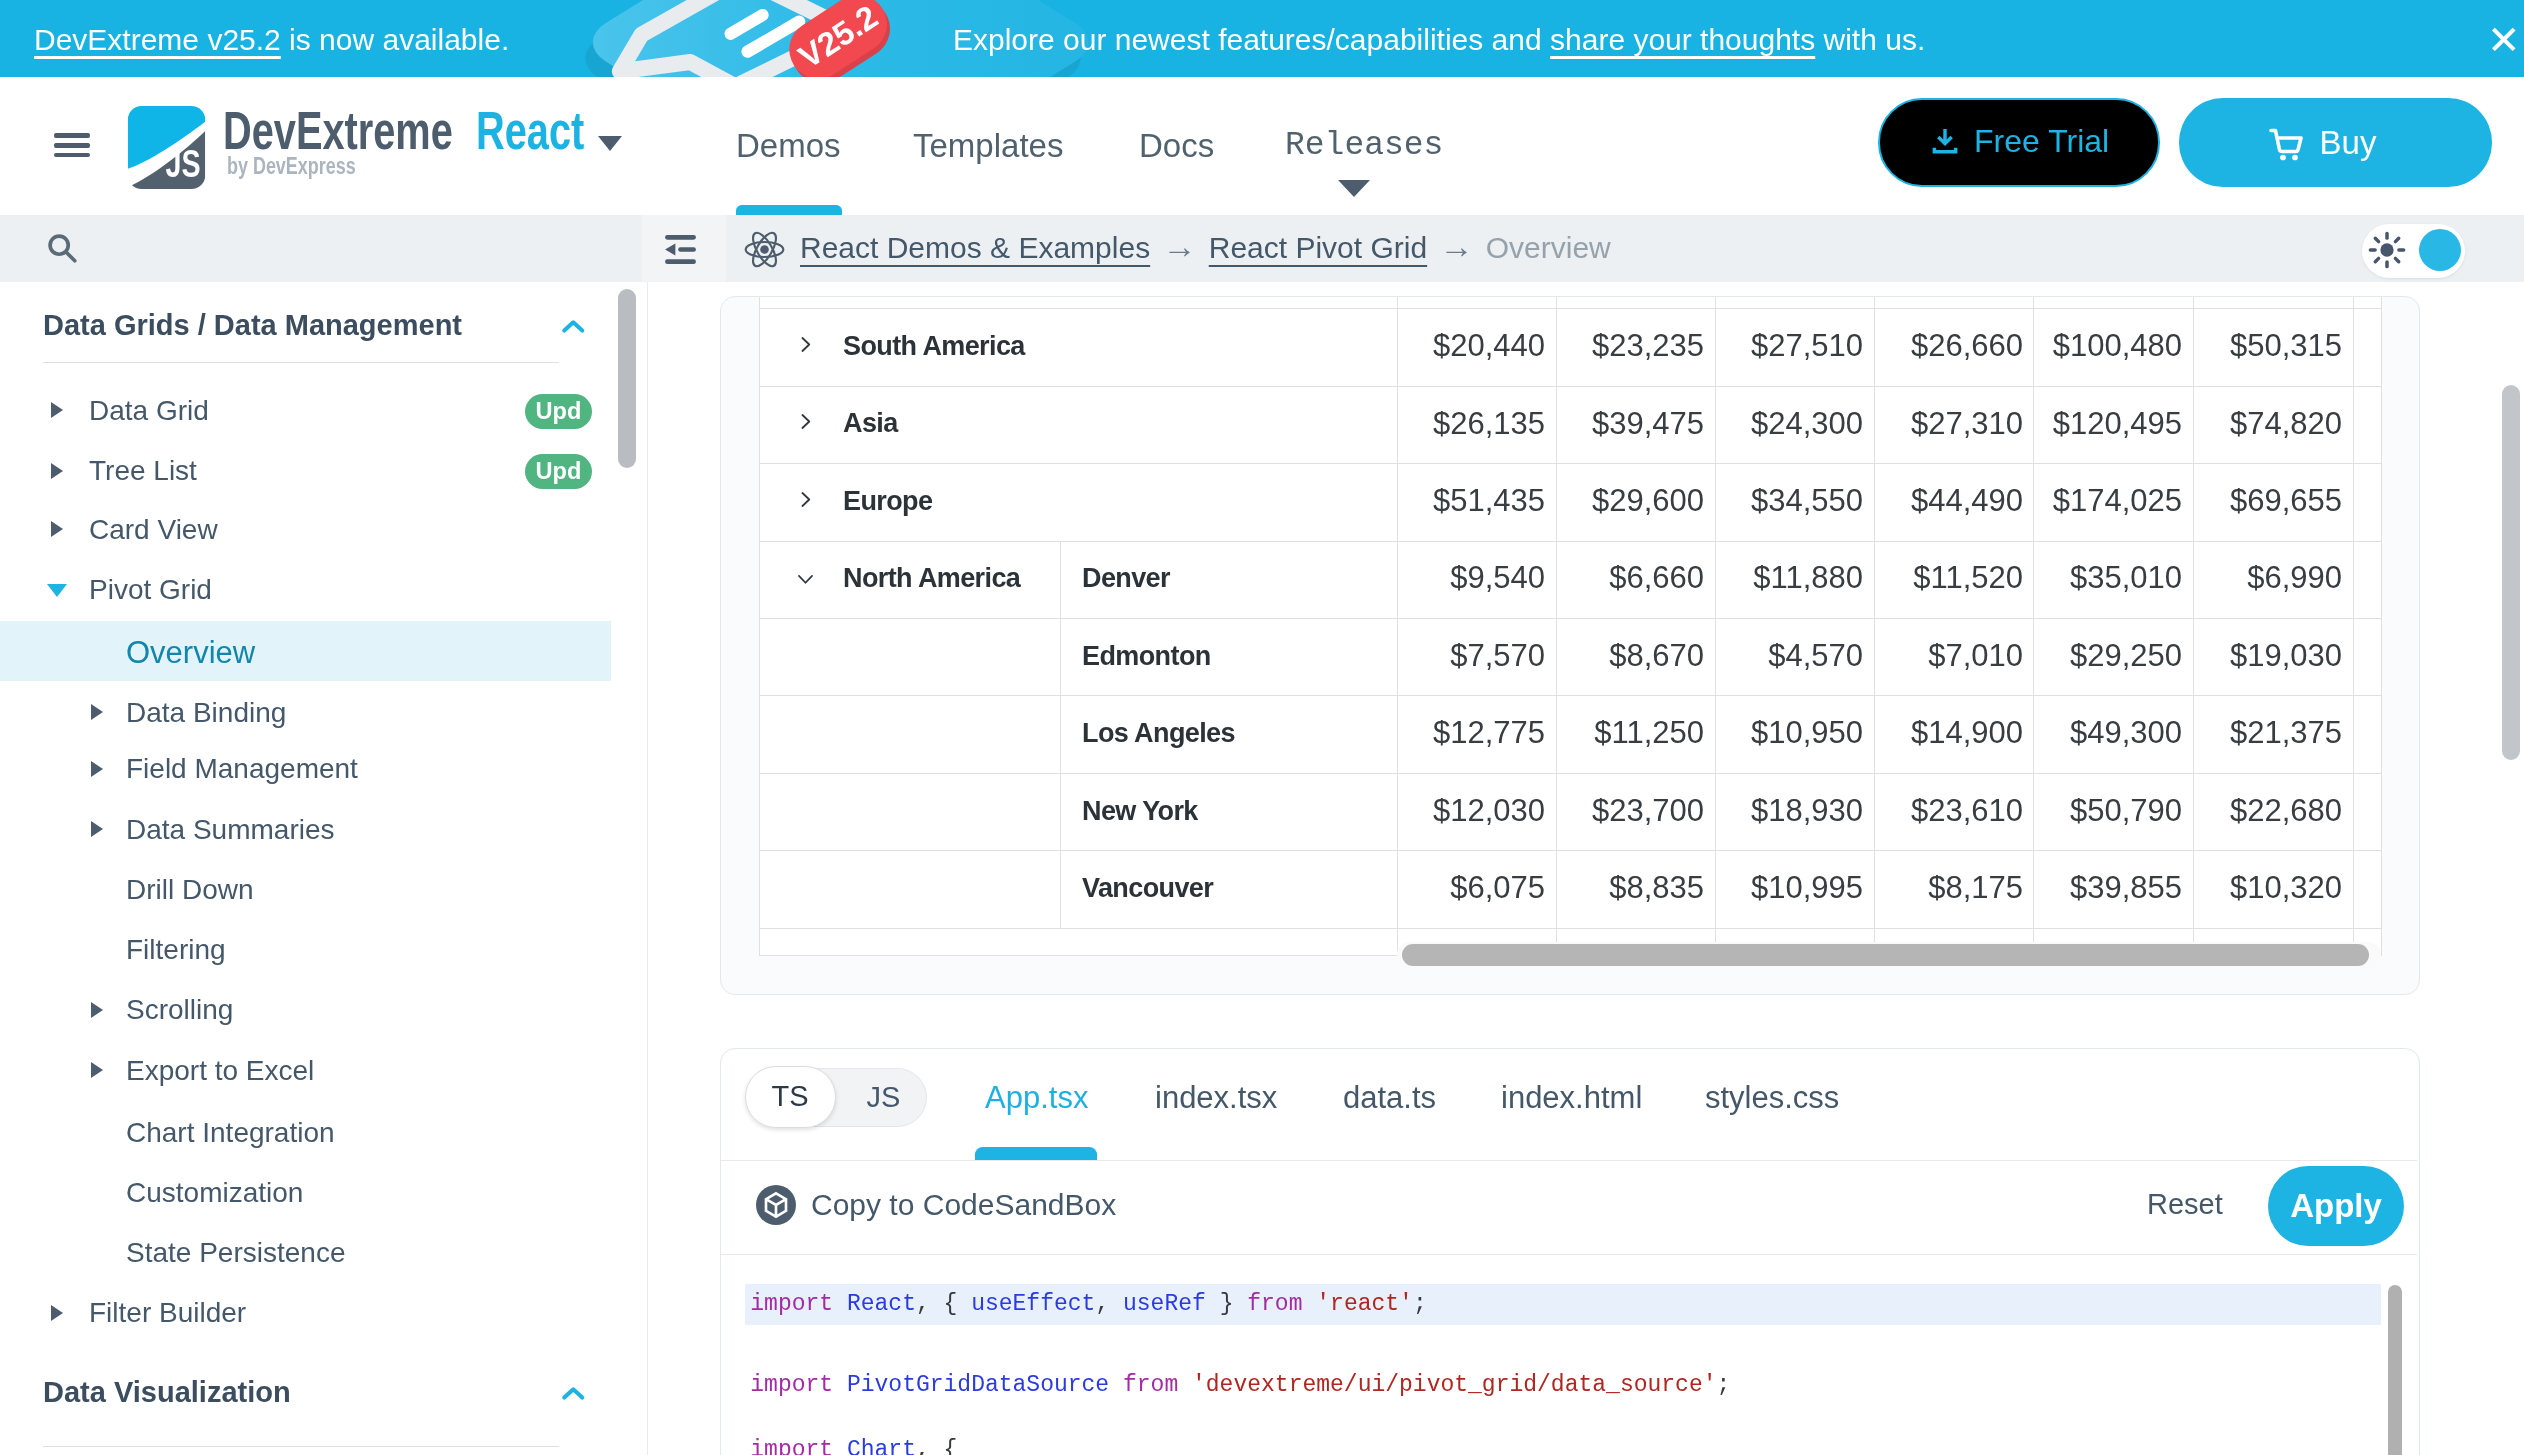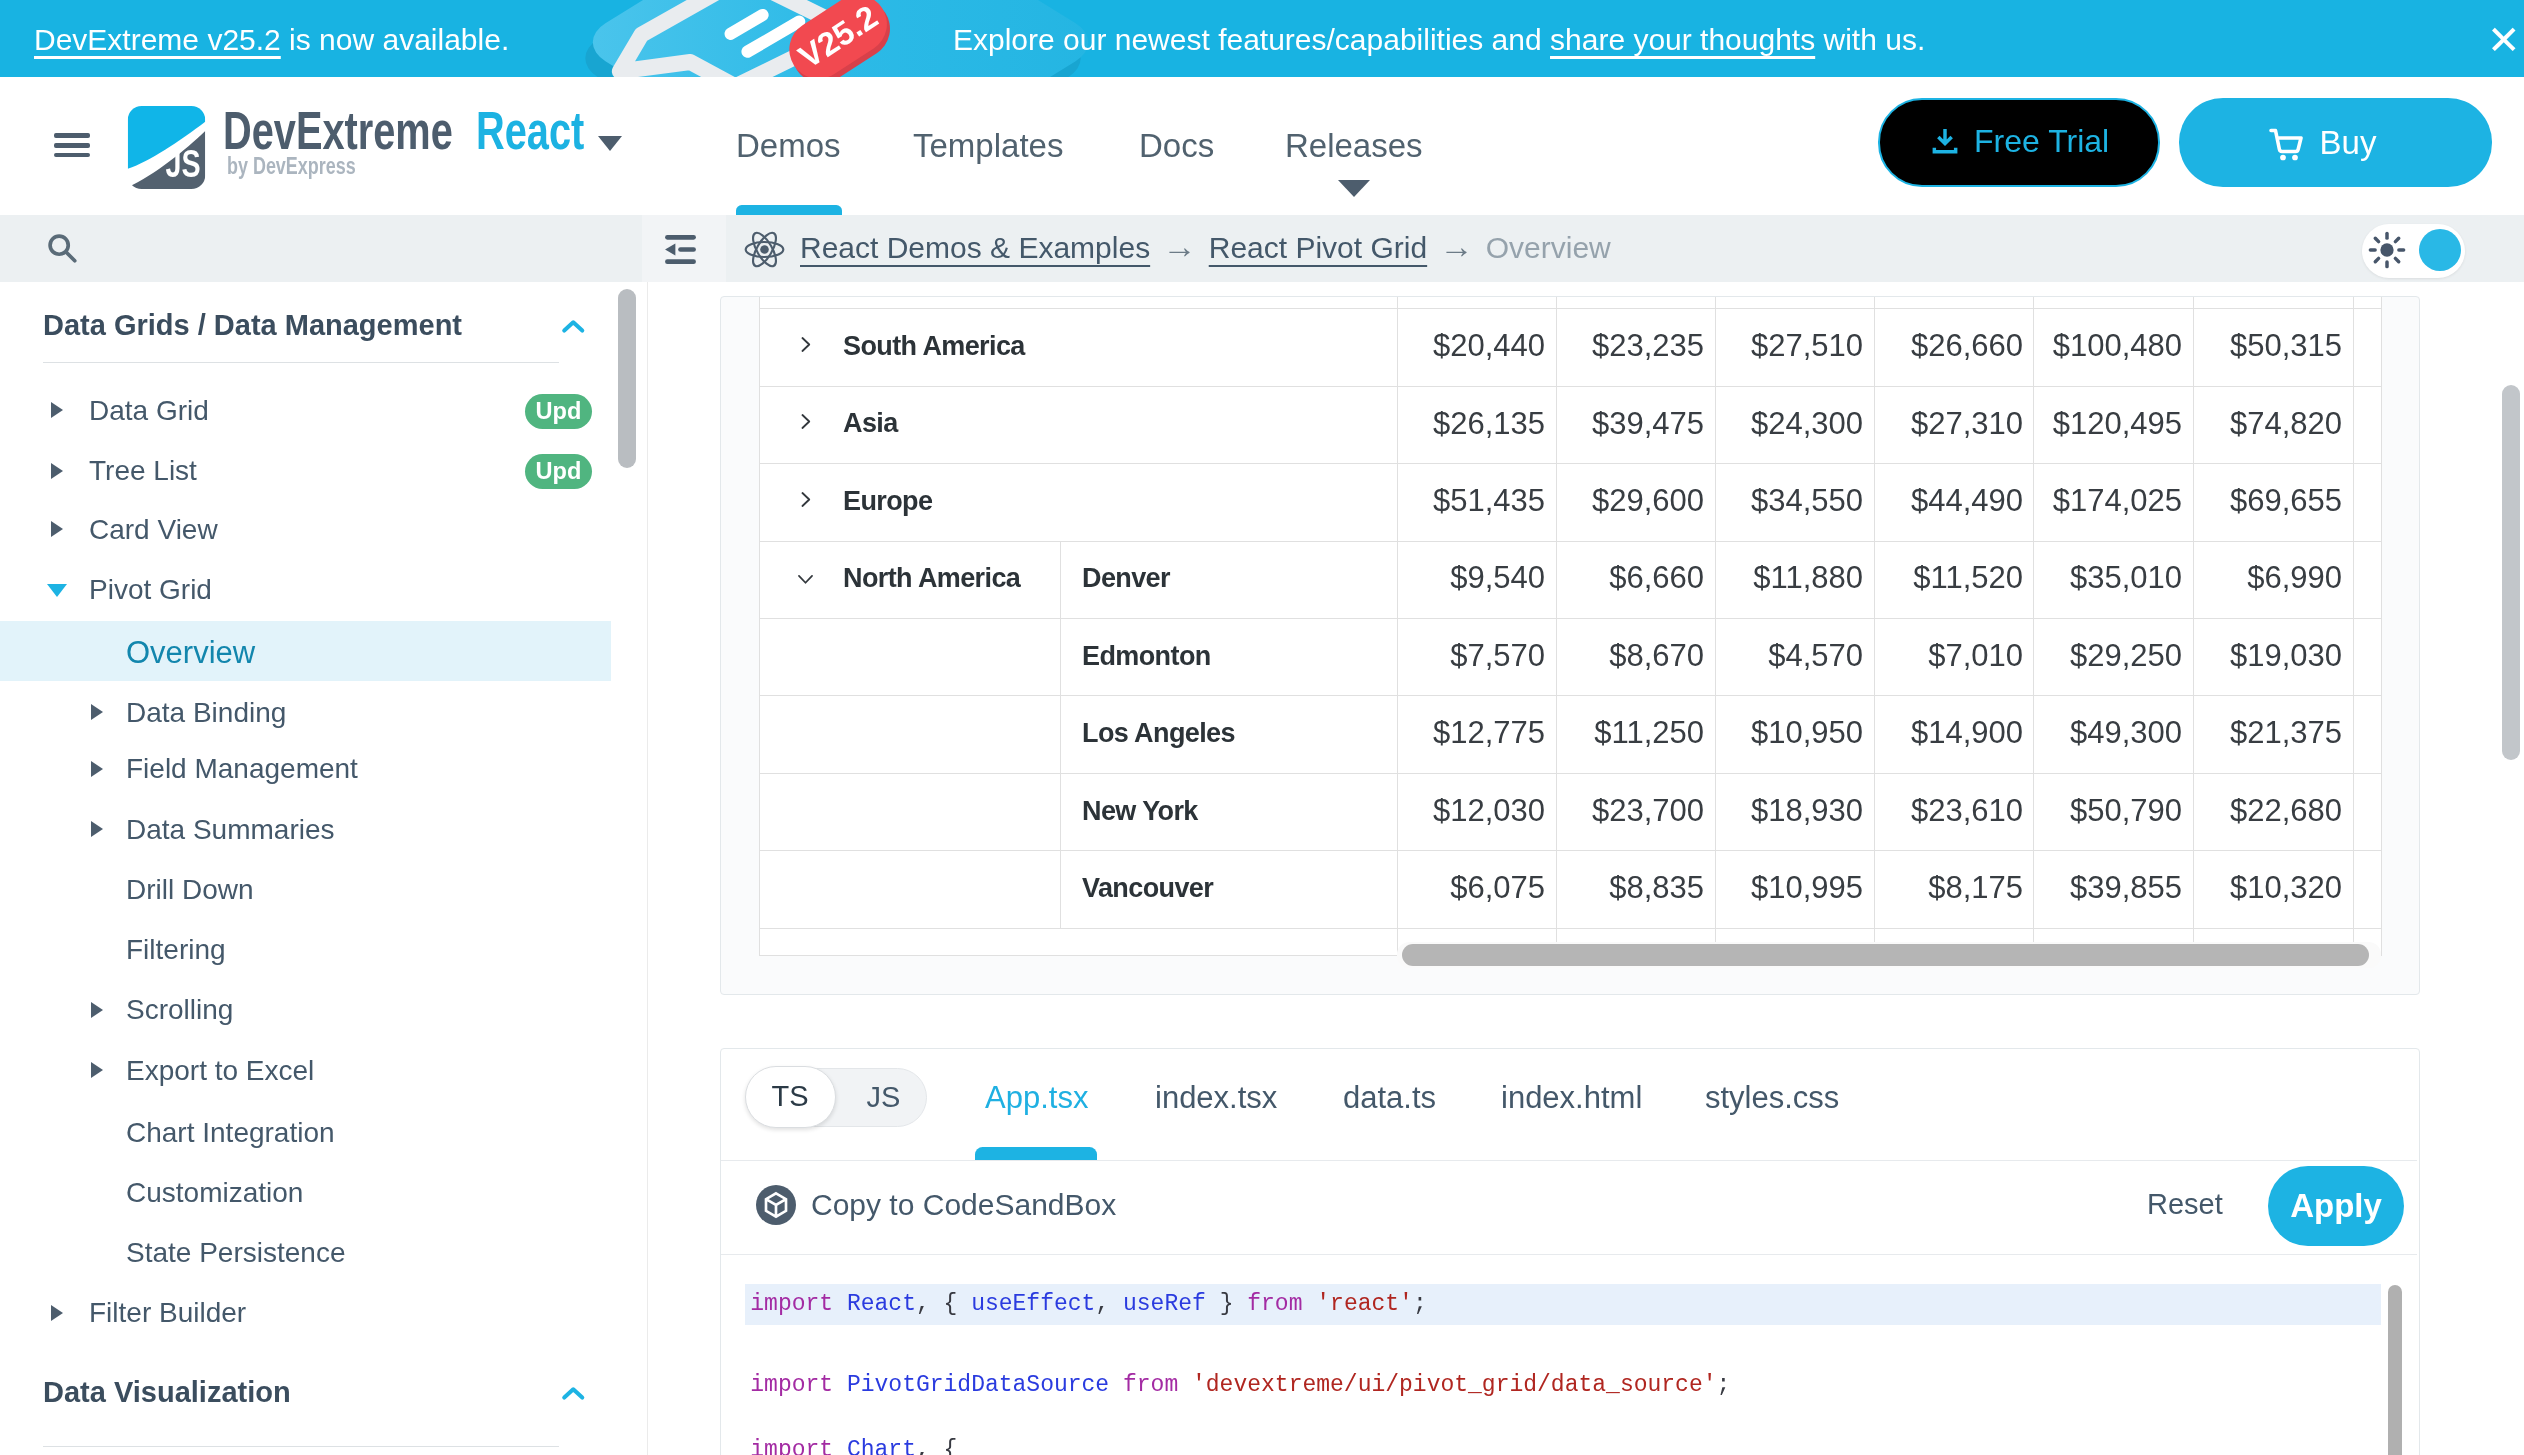--- a/index.html
+++ b/index.html
@@ -22,21 +22,21 @@
 #logoBox { position:absolute; left:127px; top:106px; width:79px; height:83px; }
 #logoTitle { position:absolute; left:223px; top:100px; white-space:nowrap; transform:scaleX(0.75); transform-origin:0 0; }
 #logoTitle .dx { font-size:53px; font-weight:700; color:#4d5d6d; }
 #logoTitle .react { font-size:53px; font-weight:700; color:#1cb2e2; }
 #byDx { position:absolute; left:227px; top:153px; font-size:23px; font-weight:700; color:#abb5bf; transform:scaleX(0.78); transform-origin:0 0; white-space:nowrap;}
 #logoCaret { position:absolute; left:598px; top:136px; width:0;height:0; border-left:12.3px solid transparent; border-right:12.3px solid transparent; border-top:15px solid #4d5d6d; }
 .nav { position:absolute; top:77px; height:138px; font-size:33px; color:#51626f; }
 .nav-demos { left:736px; line-height:138px; }
 .nav-templates { left:913px; line-height:138px; }
 .nav-docs { left:1139px; line-height:138px; }
-.nav-releases { left:1285px; line-height:138px; }
+.nav-releases { left:1285px; line-height:138px;font-family:Liberation Mono, monospace; }
 #relCaret { position:absolute; left:1338px; top:180px; width:0;height:0; border-left:16px solid transparent; border-right:16px solid transparent; border-top:17px solid #4d5d6d; }
 #demosUnderline { position:absolute; left:736px; top:205px; width:106px; height:10.4px; background:#1db3e3; border-radius:5.7px 5.7px 0 0; }
 #freeTrial { position:absolute; left:1878px; top:98px; width:282px; height:89px; border:2.8px solid #1db3e3; border-radius:44px; background:#000000; color:#1db3e3; font-size:32px; line-height:83px; text-align:center; }
 #buyBtn { position:absolute; left:2179px; top:98px; width:313px; height:89px; border-radius:44px; background:#1db3e3; color:#fff; font-size:33px; line-height:89px; text-align:center; padding-right:28px; }
 
 
 #strip { position:absolute; left:0; top:215px; width:2525px; height:67px; background:#ecf0f2; }
 #stripGap { position:absolute; left:642px; top:215px; width:84px; height:67px; background:#f2f4f6; }
 #searchPh { position:absolute; left:91px; top:215px; height:67px; line-height:69px; font-size:31px; color:#64717e; }
 #crumbs { position:absolute; left:800px; top:215px; height:67px; line-height:63px; font-size:30px; color:#44586a; white-space:nowrap; }
@@ -56,21 +56,21 @@
 .tri-d { position:absolute; width:0; height:0; border-left:10.4px solid transparent; border-right:10.4px solid transparent; border-top:13.2px solid #1db3e3; }
 .chev-up { position:absolute; width:24.5px; height:24.5px; }
 .upd { position:absolute; left:525px; width:67px; height:35px; background:#50b580; color:#fff; border-radius:18px; font-size:23.6px; font-weight:700; text-align:center; line-height:35px; }
 #ovHighlight { position:absolute; left:0; top:621px; width:611px; height:60px; background:#e2f3fa; }
 
 
 #main { position:absolute; left:649px; top:282px; width:1876px; height:1174px; background:#ffffff; }
 #pageScroll { position:absolute; left:2497px; top:282px; width:27px; height:1174px; background:#fff; }
 #pageThumb { position:absolute; left:2502px; top:385px; width:18px; height:375px; background:#c2c6ca; border-radius:9.4px; }
 
-.card { position:absolute; background:#fafbfc; border:1.9px solid #e3e8eb; border-radius:4px; }
+.card { position:absolute; background:#fafbfc; border:1.9px solid #e3e8eb; border-radius:15px; }
 #demoCard { left:720px; top:296px; width:1700px; height:699px; overflow:hidden; }
 #codeCard { left:720px; top:1048px; width:1700px; height:434px; overflow:hidden; background:#fff; }
 
 
 .pline { position:absolute; background:#e0e0e0; }
 .ptext { position:absolute; font-size:27px; color:#2e3338; white-space:nowrap; letter-spacing:-0.6px; }
 .pbold { font-weight:700; color:#2c3338; }
 .pval { position:absolute; font-size:31px; color:#383d42; text-align:right; width:142px; }
 .pchev { position:absolute; width:17px; height:17px; }
 

